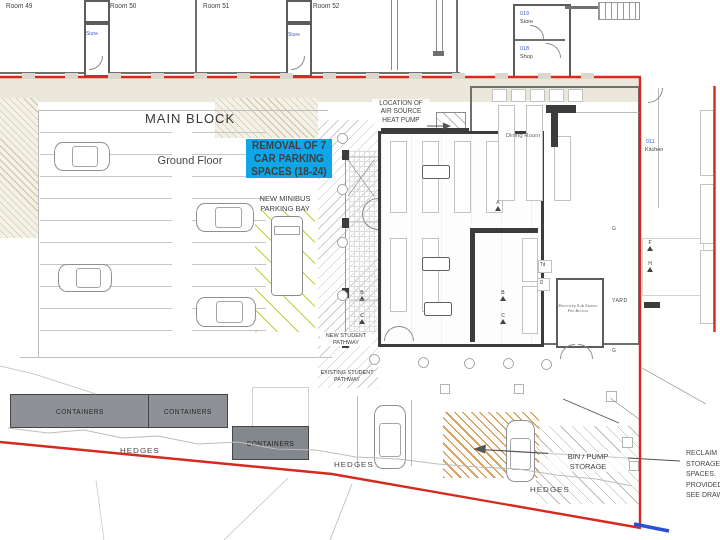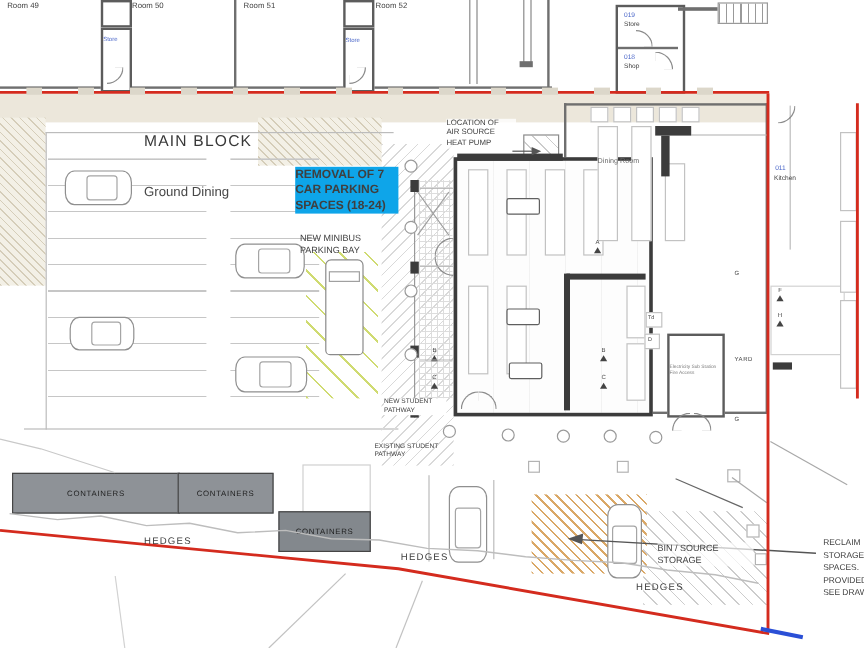--- a/index.html
+++ b/index.html
@@ -1,19 +1,19 @@
 <!DOCTYPE html>
 <html><head>
 <meta charset="utf-8">
 <style>
   html,body{margin:0;padding:0;background:#fff;}
   .plan{position:relative;width:720px;height:540px;background:#ffffff;overflow:hidden;
         font-family:"Liberation Sans",sans-serif;color:#3f3f3f;}
   .abs{position:absolute;}
-  .lbl{position:absolute;white-space:pre-line;color:#3f3f3f;line-height:1.3;z-index:7;}
+  .lbl{position:absolute;white-space:pre-line;color:#3f3f3f;line-height:1.3;text-align:center;z-index:7;}
   .left{text-align:left;}
   .wall{position:absolute;background:#6f6f6f;}
   .thin{position:absolute;background:#bcbcbc;}
   .roombox{position:absolute;border:2px solid #5c5c5c;background:#fff;}
   .bldg{position:absolute;border:3.5px solid #3c3c3c;background:#fdfdfd;
         background-image:repeating-linear-gradient(90deg,rgba(0,0,0,.045) 0 1px,transparent 1px 30px);z-index:3;}
   .darkwall{position:absolute;background:#3c3c3c;z-index:4;}
   .furn{position:absolute;border:1px solid #c2c2c2;background:#fff;z-index:4;}
   .tbl{position:absolute;border:1.5px solid #5f5f5f;background:#fff;border-radius:2px;z-index:4;}
   .beige{position:absolute;background:#ece7db;}
@@ -93,21 +93,21 @@
   <div class="arc arc-tr" style="left:530px;top:25px;width:13px;height:13px;"></div>
   <div class="lbl blue left" style="left:520px;top:45px;font-size:5.5px;">018</div>
   <div class="lbl left" style="left:520px;top:53px;font-size:5.5px;">Shop</div>
   <div class="arc arc-tr" style="left:546px;top:43px;width:14px;height:14px;"></div>
   <div class="wall" style="left:565px;top:6px;width:33px;height:3px;"></div>
   <div class="abs" style="left:598px;top:2px;width:40px;height:16px;border:1px solid #999;
        background-image:repeating-linear-gradient(90deg,#999 0 1px,transparent 1px 6px);"></div>
 
   <div class="lbl" style="left:120px;top:87px;width:140px;">
     <span style="font-size:13px;letter-spacing:1px;color:#383838;">MAIN BLOCK</span><br>
-    <span style="font-size:11px;color:#484848;">Ground Dining</span>
+    <span style="font-size:11px;color:#484848;">Ground Floor</span>
   </div>
 
   <div class="thin" style="left:38px;top:110px;width:290px;height:1px;"></div>
   <div class="thin" style="left:38px;top:110px;width:1px;height:248px;"></div>
   <div class="thin" style="left:20px;top:357px;width:312px;height:1px;"></div>
   <div class="bays-v" style="left:40px;top:132px;width:132px;height:202px;"></div>
   <div class="bays-v" style="left:192px;top:132px;width:74px;height:202px;"></div>
 
   <div class="car" style="left:54px;top:142px;width:54px;height:27px;"></div>
   <div class="car" style="left:196px;top:203px;width:56px;height:27px;"></div>
@@ -232,21 +232,21 @@
     </div>
   <div class="cont dark" style="left:232px;top:426px;width:75px;height:32px;">
     <span>CONTAINERS</span>
     </div>
 
   <div class="thin" style="left:357px;top:396px;width:1px;height:72px;"></div>
   <div class="thin" style="left:411px;top:400px;width:1px;height:66px;"></div>
   <div class="car-v" style="left:374px;top:405px;width:30px;height:62px;"></div>
   <div class="car-v" style="left:506px;top:420px;width:27px;height:60px;"></div>
 
-  <div class="lbl" style="left:548px;top:452px;width:80px;font-size:7.5px;background:rgba(255,255,255,.7);">BIN / SOURCE
+  <div class="lbl" style="left:548px;top:452px;width:80px;font-size:7.5px;background:rgba(255,255,255,.7);">BIN / PUMP
 STORAGE</div>
   <div class="lbl left" style="left:686px;top:448px;width:60px;font-size:7px;line-height:1.5;">RECLAIM
 STORAGE
 SPACES.
 PROVIDED
 SEE DRAW</div>
 
   <div class="lbl" style="left:120px;top:446px;font-size:8px;letter-spacing:1px;">HEDGES</div>
   <div class="lbl" style="left:334px;top:460px;font-size:8px;letter-spacing:1px;">HEDGES</div>
   <div class="lbl" style="left:530px;top:485px;font-size:8px;letter-spacing:1px;">HEDGES</div>

